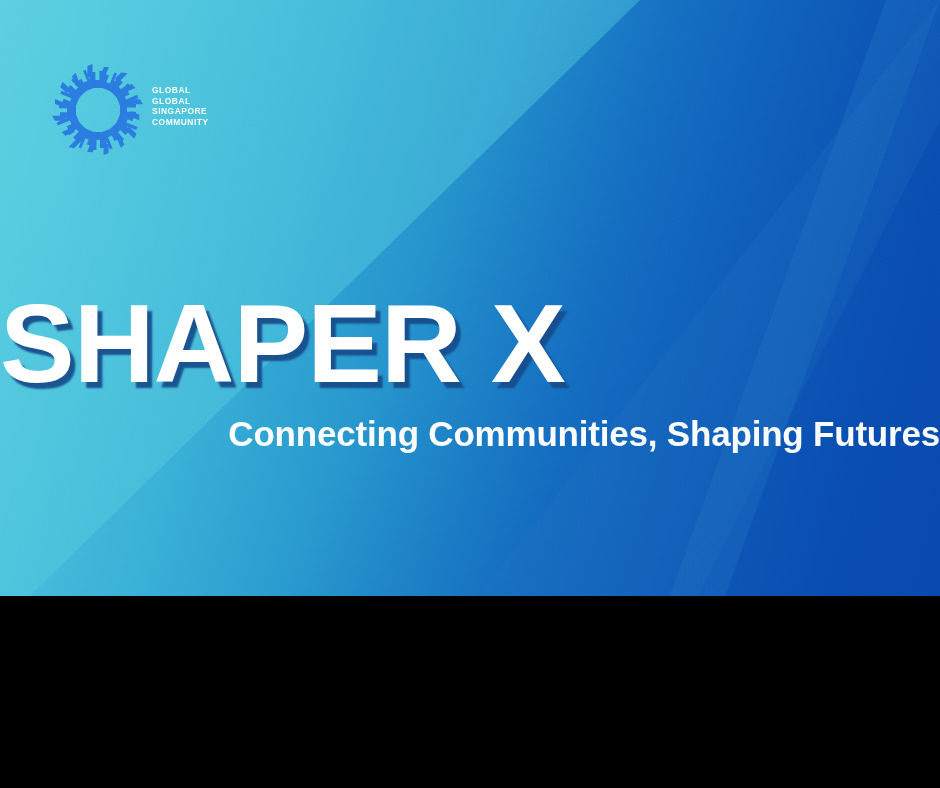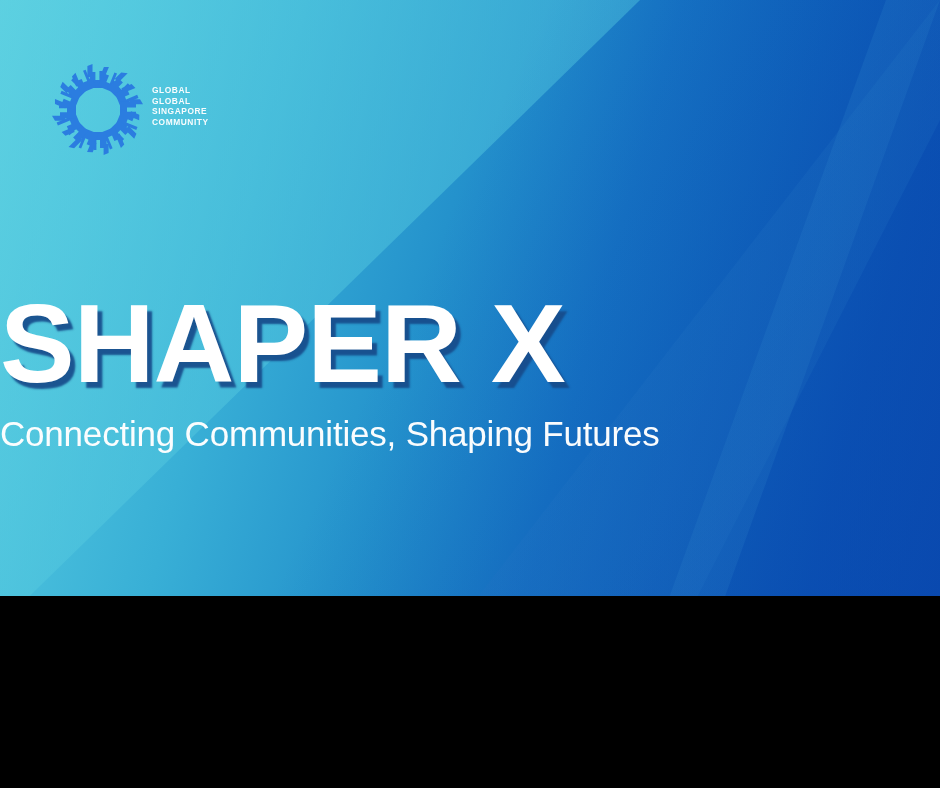--- a/index.html
+++ b/index.html
@@ -99,24 +99,24 @@
     line-height: 1;
     text-shadow: 5px 6px 2px rgba(23, 75, 138, 0.92);
     white-space: nowrap;
   }
   
   #subtitle {
     position: absolute;
     left: 0;
     top: 413px;
     width: 940px;
-    text-align: left;
+    text-align: right;
     color: #ffffff;
     font-size: 35px;
-    font-weight: 400;
+    font-weight: 700;
     letter-spacing: -0.2px;
     line-height: 1.2;
     white-space: nowrap;
     opacity: 0.98;
   }
 </style>
 </head>
 <body>
 
 <div id="poster">

